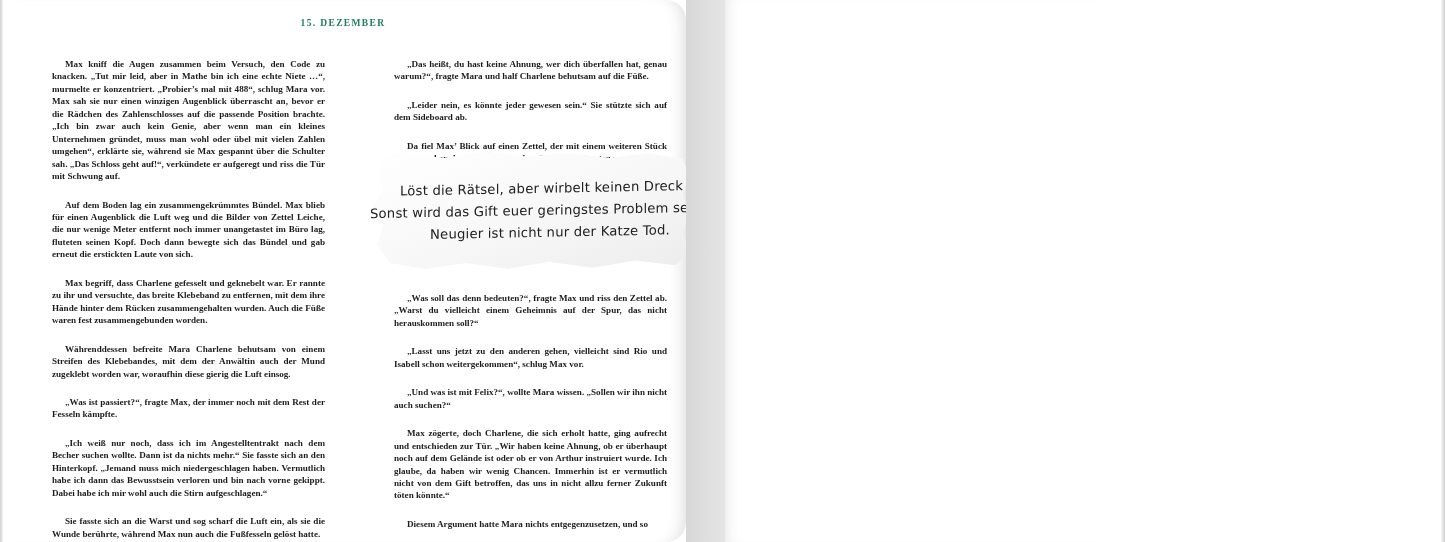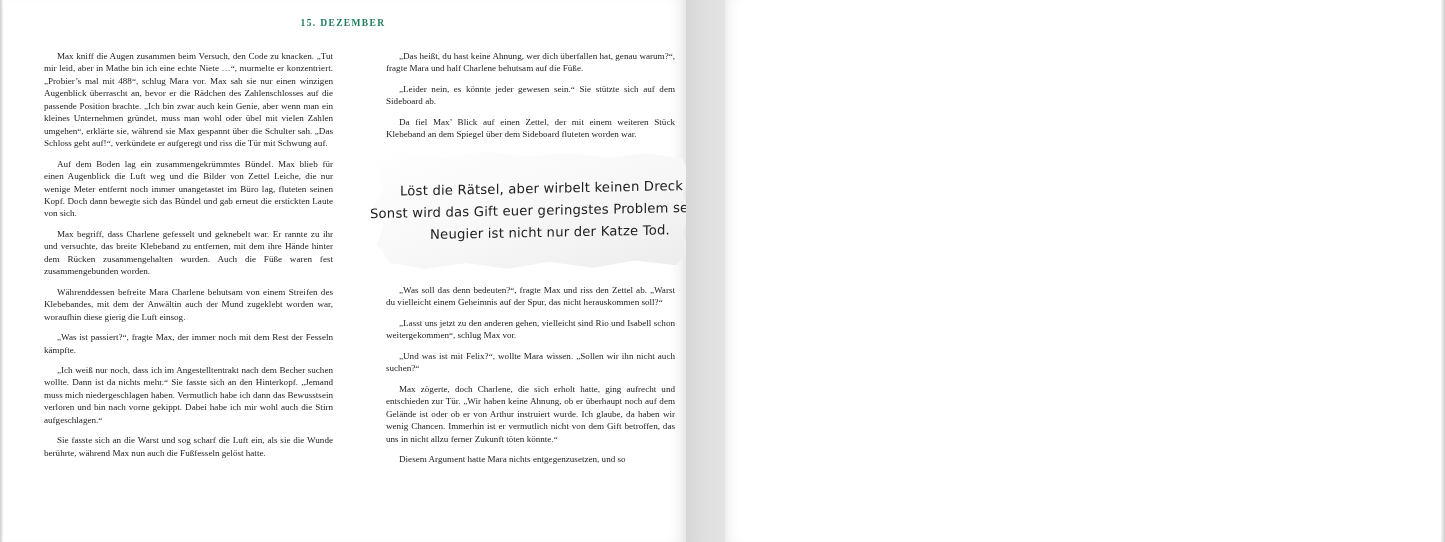--- a/index.html
+++ b/index.html
@@ -11,20 +11,21 @@
     overflow:hidden;
     position:relative;
   }
   .spread{position:absolute;inset:0;display:block;}
 
   
   .page-left{
     position:absolute;left:0;top:0;width:686px;height:542px;
     background:#ffffff;
     box-shadow:inset -14px 0 18px -14px rgba(0,0,0,.18);
+    border-radius:20px;
   }
   .page-left:before{
     content:"";position:absolute;left:0;top:0;width:3px;height:100%;
     background:linear-gradient(90deg,#cfcfcf,#f4f4f4);
   }
   .gutter{
     position:absolute;left:686px;top:0;width:39px;height:542px;
     background:linear-gradient(90deg,#d7d7d7 0%, #dedede 45%, #e4e4e4 100%);
   }
   .page-right{
@@ -49,21 +50,21 @@
     color:#1d7d5c;text-transform:uppercase;
   }
 
   
   .col{
     position:absolute;top:42px;width:305px;
     font-size:9.1px;line-height:12.45px;color:#1c1c1c;
     text-align:justify;
     -webkit-hyphens:auto;hyphens:auto;
   }
-  .col p{margin:8px;text-indent:13px;}
+  .col p{margin:16px;text-indent:13px;font-weight:bold;}
   #col1{left:36px;}
   #col2{left:378px;}
 
   
   .note-wrap{
     position:absolute;left:374px;top:152px;width:318px;height:118px;
   }
   .note{
     position:absolute;inset:0;
     background:#fbfbfb;

